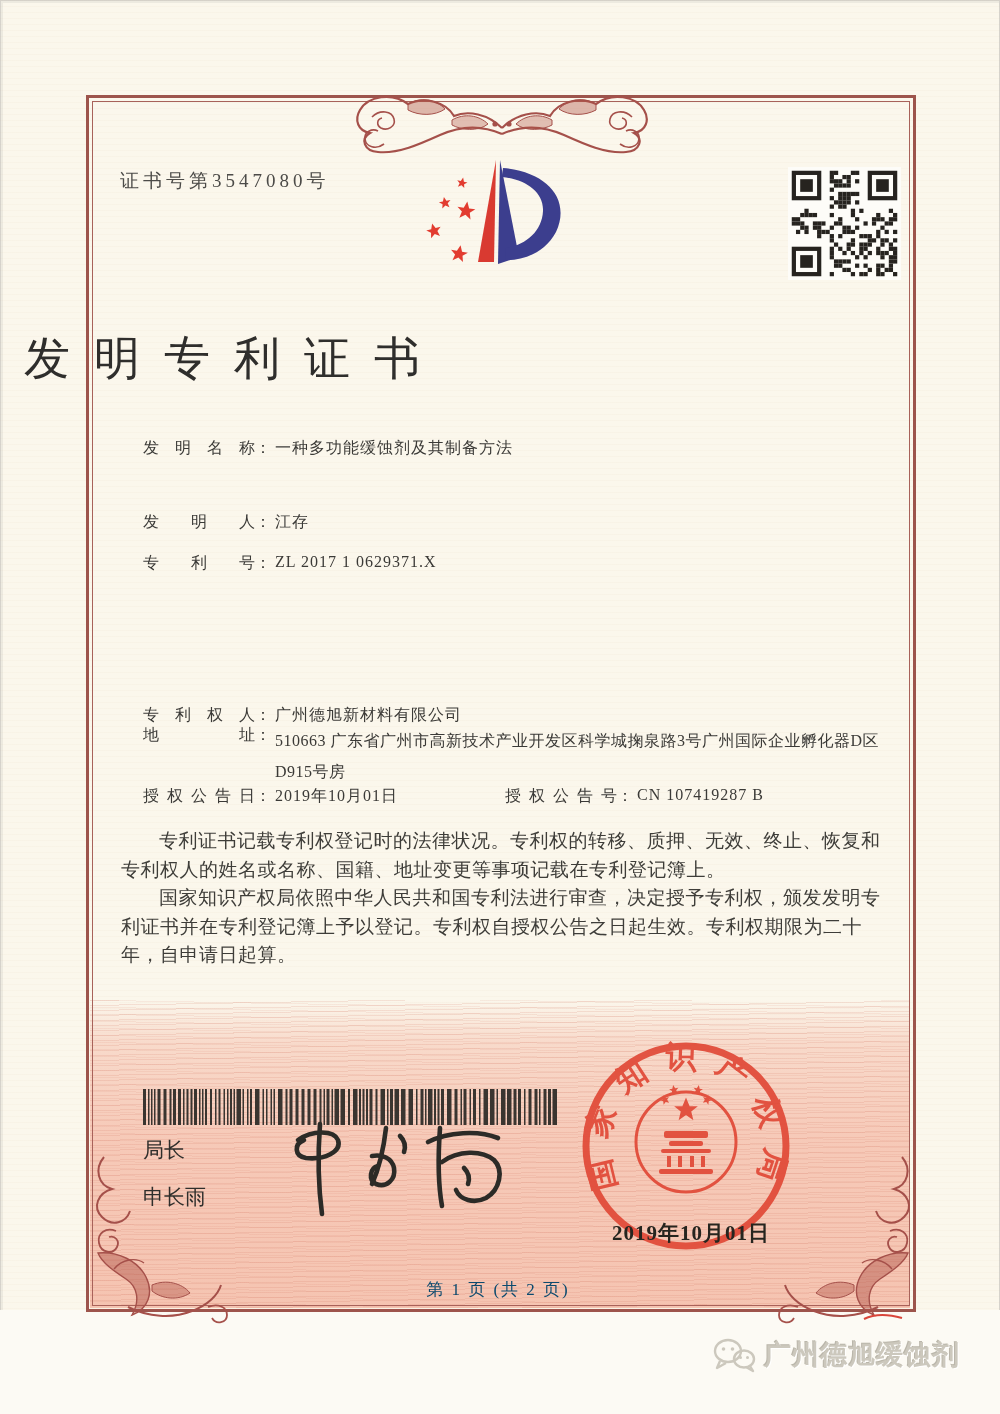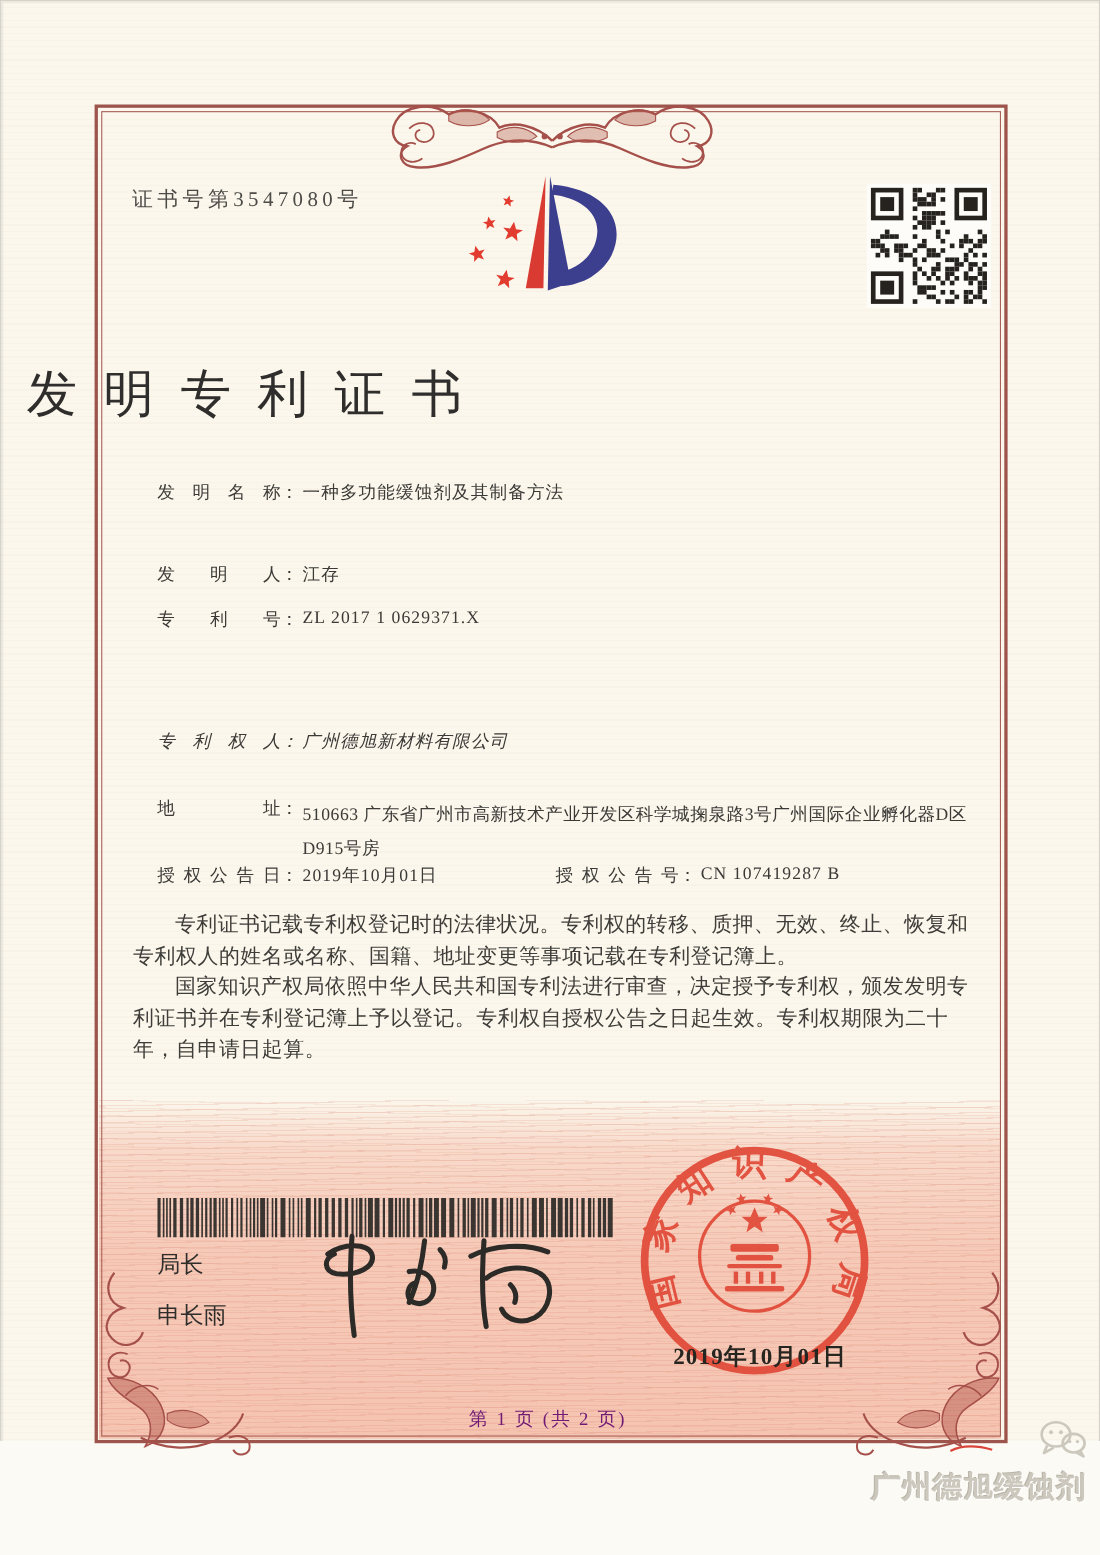--- a/index.html
+++ b/index.html
@@ -47,24 +47,24 @@
   .body-text p{margin:0;text-indent:2em;letter-spacing:0.5px;}
   
   .barcode{left:143px;top:1089px;z-index:4;}
   .signer{left:143px;top:1126px;z-index:5;font-family:"Liberation Sans","DejaVu Sans",sans-serif;
     font-size:21px;color:#2f2e2b;line-height:47px;}
   .signature{left:268px;top:1106px;z-index:5;}
   .seal{left:578px;top:1038px;width:216px;height:216px;z-index:5;opacity:0.93;}
   .seal-date{left:596px;top:1219px;width:190px;text-align:center;z-index:6;
     font-size:21px;font-weight:600;letter-spacing:1px;color:#26251f;}
   .page-number{left:86px;top:1278px;width:824px;text-align:center;z-index:4;
-    font-size:17px;letter-spacing:2px;color:#701a75;}
+    font-size:17px;letter-spacing:2px;color:#0c4a6e;}
   .footer-note{left:0;top:1334px;width:1000px;text-align:center;z-index:4;
     font-size:19px;letter-spacing:3px;color:#3f3e39;}
-  .watermark{left:712px;top:1290px;width:276px;display:flex;align-items:flex-end;gap:8px;z-index:4;flex-direction:column;}
+  .watermark{left:712px;top:1337px;width:276px;display:flex;align-items:center;gap:8px;z-index:4;}
   .watermark .wm-text{font-family:"Liberation Sans","DejaVu Sans",sans-serif;
     font-size:27px;font-weight:bold;color:#ccc8bd;
     text-shadow:1px 1px 0 #ffffff,-1px -1px 0 #bab6aa;letter-spacing:1px;white-space:nowrap;}
   .red-mark{left:862px;top:1312px;z-index:4;}
   
   .ornament{z-index:3;pointer-events:none;}
 </style>
 </head>
 <body>
 
@@ -299,21 +299,21 @@
 
   <div class="frow" style="top:438px;">
     <span class="flabel">发明名称</span><span class="colon">：</span><span class="fval">一种多功能缓蚀剂及其制备方法</span>
   </div>
   <div class="frow" style="top:512px;">
     <span class="flabel">发明人</span><span class="colon">：</span><span class="fval">江存</span>
   </div>
   <div class="frow" style="top:553px;">
     <span class="flabel">专利号</span><span class="colon">：</span><span class="fval">ZL 2017 1 0629371.X</span>
   </div>
-  <div class="frow" style="top:664px;font-style:italic;">
+  <div class="frow" style="top:705px;">
     <span class="flabel">专利权人</span><span class="colon">：</span><span class="fval">广州德旭新材料有限公司</span>
   </div>
   <div class="frow addr" style="top:725px;">
     <span class="flabel">地址</span><span class="colon">：</span><span class="fval">510663 广东省广州市高新技术产业开发区科学城掬泉路3号广州国际企业孵化器D区D915号房</span>
   </div>
   <div class="frow" style="top:786px;width:760px;">
     <span class="flabel">授权公告日</span><span class="colon">：</span><span class="fval">2019年10月01日</span>
     <span class="grant-right">
       <span class="flabel">授权公告号</span><span class="colon">：</span><span class="fval">CN 107419287 B</span>
     </span>

